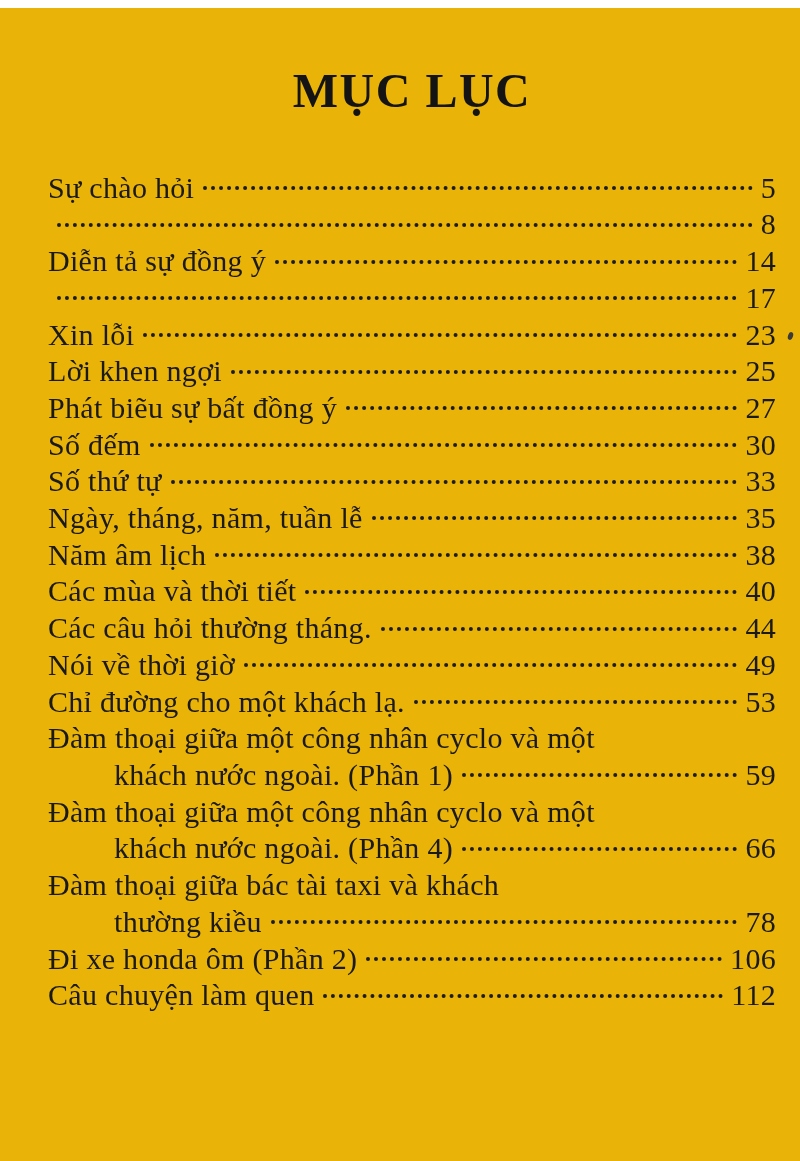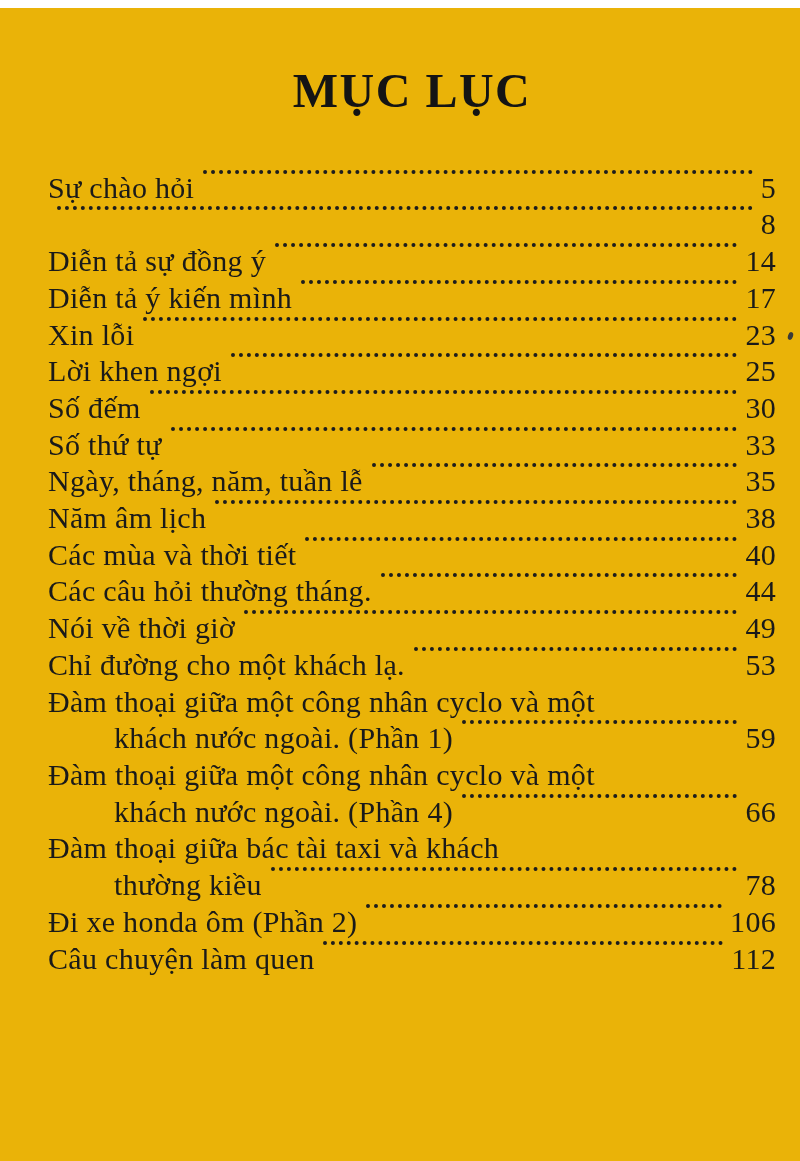--- a/index.html
+++ b/index.html
@@ -24,21 +24,21 @@
     letter-spacing: 1.5px;
     color: #141414;
   }
   .toc {
     font-size: 30px;
     line-height: 36.7px;
     letter-spacing: 0.3px;
   }
   .row {
     display: flex;
-    align-items: flex-start;
+    align-items: center;
     font-family: Liberation Serif, serif;
   }
   .row.indent { padding-left: 66px; }
   .entry { white-space: pre; }
   .leader {
     flex: 1 1 auto;
     min-width: 14px;
     display: inline-block;
     border-bottom: 4px dotted #1d1d1d;
     margin: 0 8px 0 9px;
@@ -69,33 +69,37 @@
       <div class="row">
     <span class="leader"></span>
     <span class="page-num">8</span>
   </div>
       <div class="row">
     <span class="entry">Diễn tả sự đồng ý</span>
     <span class="leader"></span>
     <span class="page-num">14</span>
   </div>
       <div class="row">
-    <span class="entry">Diễn tả ý kiến mình</span>
     <span class="leader"></span>
     <span class="page-num">17</span>
   </div>
       <div class="row">
     <span class="entry">Xin lỗi</span>
     <span class="leader"></span>
     <span class="page-num">23</span>
   </div>
       <div class="row">
     <span class="entry">Lời khen ngợi</span>
     <span class="leader"></span>
     <span class="page-num">25</span>
+  </div>
+      <div class="row">
+    <span class="entry">Phát biẽu sự bất đồng ý</span>
+    <span class="leader"></span>
+    <span class="page-num">27</span>
   </div>
       <div class="row">
     <span class="entry">Số đếm</span>
     <span class="leader"></span>
     <span class="page-num">30</span>
   </div>
       <div class="row">
     <span class="entry">Số thứ tự</span>
     <span class="leader"></span>
     <span class="page-num">33</span>

